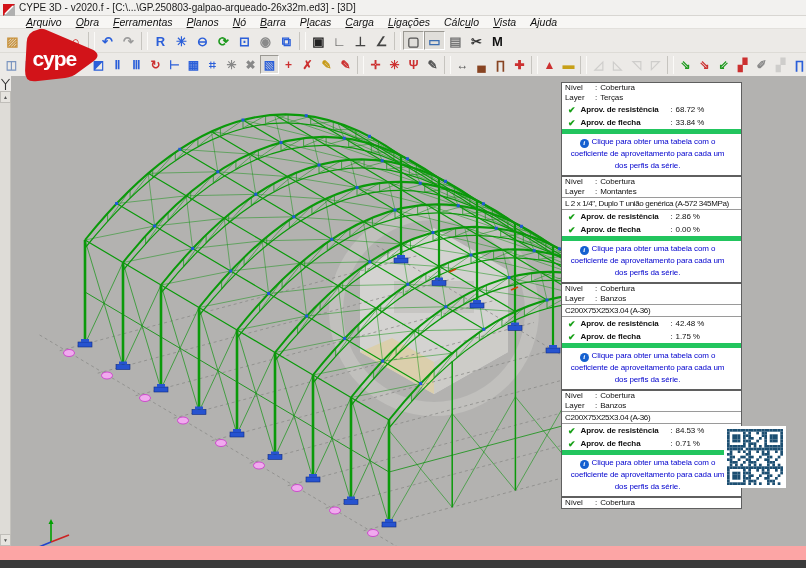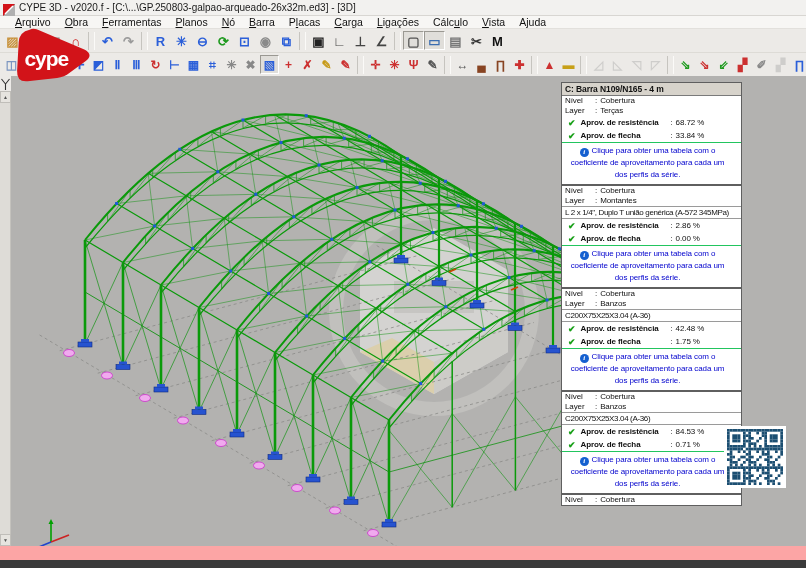--- a/index.html
+++ b/index.html
@@ -5,37 +5,37 @@
   html,body{margin:0;padding:0;background:#666;}
   .screen{position:relative;width:806px;height:568px;overflow:hidden;background:#fca5a5;
     font-family:"Liberation Sans",sans-serif;-webkit-font-smoothing:antialiased;}
   
   .titlebar{position:absolute;left:0;top:0;width:806px;height:16px;background:#f2f1ef;
     border-bottom:1px solid #d8d6d2;display:flex;align-items:center;gap:4px;padding-left:3px;box-sizing:border-box;}
   .title-text{font-size:10px;color:#1a1a1a;white-space:nowrap;}
   .app-icon{width:12px;height:12px;display:inline-block;}
   
   .menubar{position:absolute;left:0;top:16px;width:806px;height:13px;background:#f7f6f4;
-    display:flex;align-items:center;padding-left:8px;box-sizing:border-box;border-bottom:1px solid #e2e0dc;}
+    display:flex;align-items:center;padding-left:19px;box-sizing:border-box;border-bottom:1px solid #e2e0dc;font-style:italic;}
   .mi{font-size:10.5px;color:#111;padding:0 7px;cursor:default;}
   .mi u{text-decoration:underline;}
   
   .toolbar{position:absolute;left:0;width:806px;height:24px;background:#eceae7;display:flex;
     align-items:center;padding-left:2px;box-sizing:border-box;}
   .tb1{top:29px;border-bottom:1px solid #dddbd6;}
   .tb2{top:53px;border-bottom:1px solid #c9c7c2;}
   .tbtn{width:19px;height:19px;line-height:19px;text-align:center;font-size:12px;font-weight:bold;
     border:1px solid transparent;box-sizing:border-box;cursor:default;flex:0 0 auto;}
   .tb1 .tbtn{width:21px;font-size:13px;}
   .tbtn.pressed{border-color:#9a9892 #ffffff #ffffff #9a9892;background:#e0deda;}
   .tbtn.disabled{opacity:.35;}
   .tsep{width:7px;height:18px;border-left:1px solid #c6c4bf;border-right:1px solid #fbfaf8;
     margin:0 2px;box-sizing:border-box;flex:0 0 auto;}
   
-  .brand{position:absolute;left:15px;top:26px;width:82px;height:62px;z-index:60;}
+  .brand{position:absolute;left:23px;top:26px;width:82px;height:62px;z-index:60;}
   
   .workarea{position:absolute;left:0;top:76px;width:806px;height:470px;}
   #scene{position:absolute;left:11px;top:0;width:795px;height:470px;background:#b3b2b0;}
   
   .vscroll{position:absolute;left:0;top:0;width:11px;height:470px;background:#dedcd7;border-right:1px solid #c4c2bd;box-sizing:border-box;}
   .axesbtn{position:absolute;left:0;top:0;width:11px;height:15px;background:#eceae7;}
   .sbtn{position:absolute;width:11px;height:12px;background:#e6e4df;border:1px solid #c0beb9;box-sizing:border-box;
     font-size:5px;color:#555;text-align:center;line-height:10px;}
   .sb-up{left:0;top:15px;}
   .sb-down{left:0;top:458px;}
@@ -47,21 +47,21 @@
   .p-head{background:#d7d3cb;border-bottom:1px solid #7a7a7a;font-weight:bold;font-size:8.5px;
     padding:1px 3px;white-space:nowrap;overflow:hidden;}
   .p-row{padding:0 3px;height:10px;line-height:10px;white-space:nowrap;display:flex;}
   .p-lab{display:inline-block;width:30px;flex:0 0 auto;}
   .p-colon{margin-right:3px;}
   .p-profile{border-top:1px solid #9a9a9a;border-bottom:1px solid #9a9a9a;padding:1px 3px;
     font-size:8px;letter-spacing:-0.35px;white-space:nowrap;overflow:hidden;}
   .p-chk{display:flex;align-items:center;height:13px;padding:0 3px 0 6px;white-space:nowrap;}
   .p-chk .tick{color:#18a018;font-weight:bold;font-size:9px;margin-right:5px;}
   .chk-lab{display:inline-block;width:90px;flex:0 0 auto;font-weight:bold;}
-  .p-info{border-top:1px solid #22c55e;padding:2px 12px 3px 4px;color:#0000cd;line-height:12px;
+  .p-info{border-top:5px solid #22c55e;padding:2px 12px 3px 4px;color:#0000cd;line-height:12px;
     font-size:8px;text-align:center;cursor:pointer;}
   .i-ico{display:inline-block;width:9px;height:9px;border-radius:50%;background:#1560d0;color:#fff;
     font-size:7px;line-height:9px;font-weight:bold;font-family:"Liberation Serif",serif;font-style:italic;
     text-align:center;margin-right:3px;vertical-align:-1px;}
   
   .qr{position:absolute;left:724px;top:350px;width:62px;height:62px;background:#fff;z-index:30;
     padding:3px;box-sizing:border-box;}
 </style>
 </head>
 <body>
@@ -727,21 +727,20 @@
             <path d="M5.5,8 L1.5,3 M5.5,8 L9.5,3 M5.5,8 L5.5,14" stroke="#333" stroke-width="1.1" fill="none"></path>
           </svg>
       </div>
       <div class="sbtn sb-up">▲</div>
       <div class="sbtn sb-down">▼</div>
     </div>
 
     <div class="panelcol">
 
       <div class="panel">
-        <div class="p-head">C: Barra N109/N165 - 4 m</div>
         <div class="p-row">
             <span class="p-lab">Nível</span>
             <span class="p-colon">:</span>
             <span>Cobertura</span>
           </div>
         <div class="p-row">
             <span class="p-lab">Layer</span>
             <span class="p-colon">:</span>
             <span>Terças</span>
           </div>

